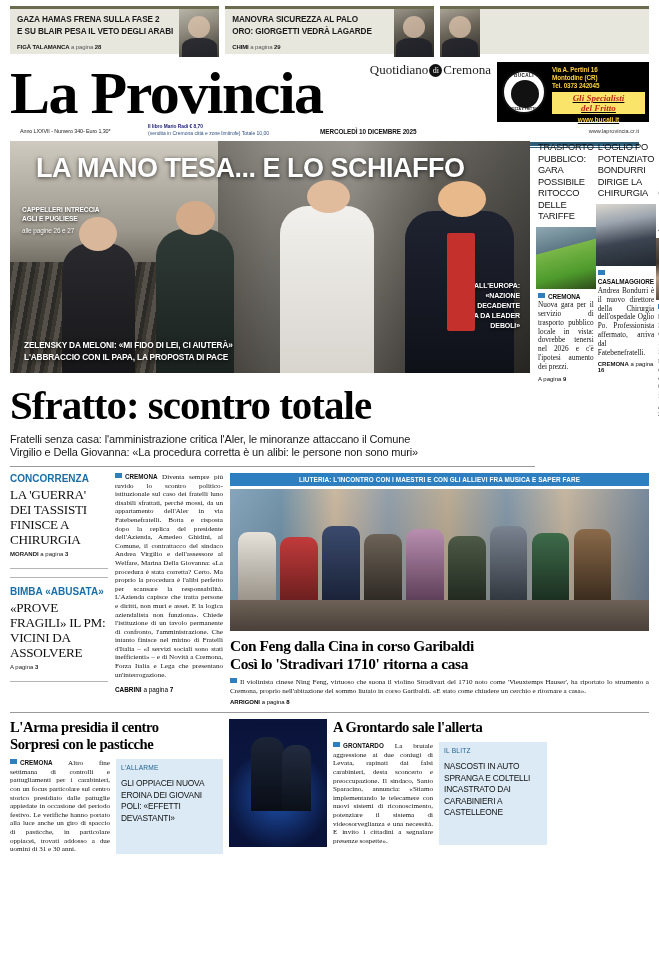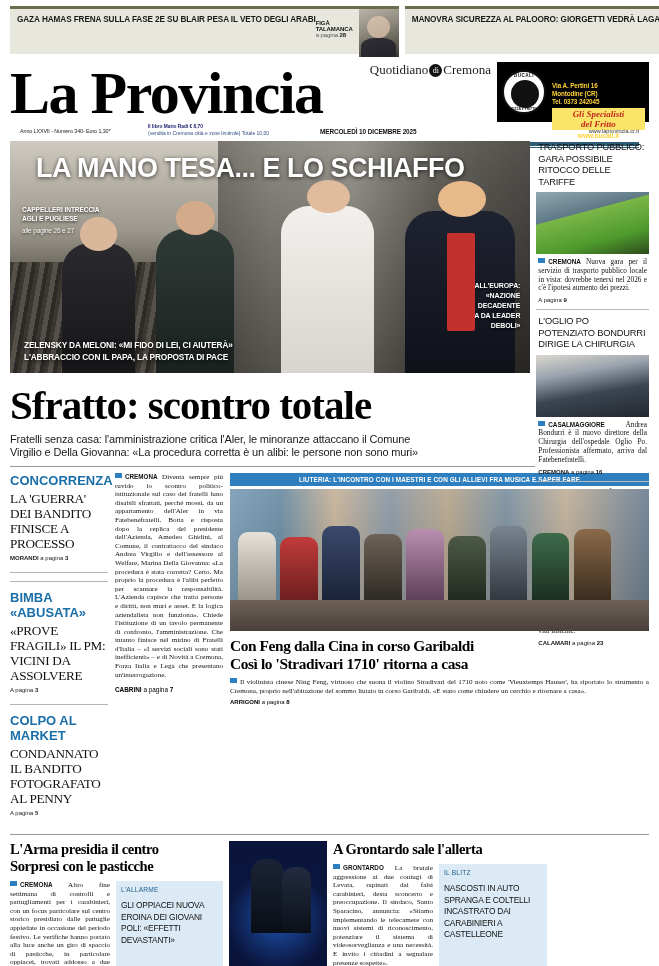--- a/index.html
+++ b/index.html
@@ -8,21 +8,21 @@
     background: #ffffff;
     font-family: "Liberation Sans", sans-serif;
     overflow: hidden;
     position: relative;
   }
   .page { width: 659px; height: 966px; position: relative; background: #fff; }
 
   
   .topstrip { display: flex; gap: 6px; padding: 6px 10px 4px 10px; }
   .tsbox { flex: 1; display: flex; background: #e8e7de; border-top: 3px solid #6b6b4e; height: 48px; }
-  .tstext { flex: 1; padding: 5px 6px 3px 7px; display: flex; flex-direction: row; justify-content: flex-start; }
+  .tstext { flex: 1; padding: 5px 6px 3px 7px; display: flex; flex-direction: column; justify-content: flex-start; }
   .tsline { font-size: 8.2px; font-weight: 600; letter-spacing: -0.1px; color: #1a1a1a; line-height: 12px; white-space: nowrap; }
   .tsline b { font-weight: 800; }
   .tsref { font-size: 6px; font-weight: 800; color: #1a1a1a; margin-top: 6px; letter-spacing: -0.1px; }
   .tsref span { font-weight: 400; color: #555; }
   .tsref i { font-style: normal; font-weight: 800; }
   .tsphoto { width: 40px; height: 48px; flex-shrink: 0; position: relative; overflow: hidden; }
   .ph-face1 { background: linear-gradient(160deg,#b8b4a8 0%,#8f8a7d 40%,#3c3a33 100%); }
   .ph-face2 { background: linear-gradient(160deg,#9a9488 0%,#5e5a50 45%,#262420 100%); }
   .ph-face3 { background: linear-gradient(160deg,#a8a296 0%,#6a6458 45%,#2c2a24 100%); }
   .tsphoto::after {
@@ -59,21 +59,21 @@
   .adcircle {
     width: 44px; height: 44px; border-radius: 50%; background: #fff;
     border: 2px solid #111; position: relative; overflow:hidden;
   }
   .adcircle .inner {
     position:absolute; left:7px; top:8px; width:28px; height:28px;
     border-radius:50%; background:#111;
   }
   .adcircle .txtTop { position:absolute; top:1px; left:0; width:100%; text-align:center; font-size:4.6px; font-weight:800; letter-spacing:0.4px; color:#111;}
   .adcircle .txtBot { position:absolute; bottom:1px; left:0; width:100%; text-align:center; font-size:3.4px; font-weight:800; color:#111;}
-  .adtext { flex:1; padding: 19px 3px 2px 2px; display:flex; flex-direction:column; }
+  .adtext { flex:1; padding: 3px 3px 2px 2px; display:flex; flex-direction:column;text-decoration:underline; }
   .adline { color:#ffd23a; font-size:6.3px; font-weight:800; line-height:8px; letter-spacing:-0.1px; }
   .adspec {
     background:#fbe46a; color:#c0281b; margin-top:2px; padding:1px 2px;
     font-family:"Liberation Serif", serif; font-style:italic; font-weight:700;
     font-size:9px; line-height:10px; text-align:center;
   }
   .adurl { color:#ffd23a; font-size:6.5px; font-weight:800; text-align:center; margin-top:2px; }
 
   .infoline { position: relative; height: 13px; margin: 2px 10px 0 10px; }
   .infoleft { position:absolute; left:0; top:2px; font-size:5.4px; color:#222; letter-spacing:-0.1px; }
@@ -132,21 +132,21 @@
     font-size:7px; font-weight:800; line-height:10px; letter-spacing:-0.1px;
     text-shadow:0 1px 3px rgba(0,0,0,0.9);
   }
   .hero-bottom {
     position:absolute; left:14px; bottom:10px; color:#fff;
     font-size:8.3px; font-weight:800; line-height:12px; letter-spacing:-0.15px;
     text-shadow:0 1px 4px rgba(0,0,0,0.9);
   }
 
   
-  .sidebar { width: 113px; display:flex; flex-direction:column; }
+  .sidebar { width: 113px; display:flex; flex-direction:row; }
   .side-sep { border-top:1px solid #b9b9b9; margin:6px 0 5px 0; }
   .side-h {
     font-size:9.3px; font-weight:400; color:#111; line-height:11.5px;
     letter-spacing:-0.2px; padding: 1px 2px 4px 2px;
   }
   .side-img { width:100%; height:62px; margin-bottom:4px; }
   .img-bus { background:linear-gradient(165deg,#8fa8b4 0%,#5f7a86 35%,#7ab648 36%,#4e9a2c 72%,#2d4a1c 100%); }
   .img-docs { background:linear-gradient(170deg,#dcd8d0 0%,#9aa3ad 30%,#3b4450 60%,#222830 100%); }
   .img-crowd { background:linear-gradient(170deg,#6b5f52 0%,#3c342c 35%,#b79d86 55%,#2a2420 100%); }
   .side-body { font-family:"Liberation Serif", serif; font-size:7.3px; line-height:8.8px; color:#111; text-align:justify; padding:0 2px; }
@@ -162,21 +162,21 @@
     font-family:"Liberation Serif", serif; font-weight:700; font-size:41px;
     line-height:44px; letter-spacing:-1px; color:#000;
   }
   .mh-sub { font-size:11px; line-height:13px; color:#1a1a1a; letter-spacing:-0.15px; margin-top:6px; }
   .hr-thin { border-top:1px solid #9a9a9a; margin:7px 10px 0 10px; }
 
   
   .mid { display:flex; margin: 6px 10px 0 10px; gap:7px; }
   .col-left { width:98px; }
   .cl-item { margin-bottom: 11px; }
-  .cl-kick { font-size:13px; font-weight:800; color:#1a6fa8; letter-spacing:0px; margin-bottom:3px; }
+  .cl-kick { font-size:10px; font-weight:800; color:#1a6fa8; letter-spacing:0px; margin-bottom:3px; }
   .cl-head {
     font-family:"Liberation Serif", serif; font-size:13.2px; line-height:15px;
     color:#111; letter-spacing:-0.3px;
   }
   .cl-ref { font-size:6px; color:#222; margin-top:4px; }
   .cl-ref b { font-weight:800; }
   .cl-rule { border-top:1px solid #b5b5b5; margin:8px 0 8px 0; }
 
   .col-mid { width:108px; }
   .cm-body { font-family:"Liberation Serif", serif; font-size:7.1px; line-height:8.6px; text-align:justify; color:#111; }
@@ -350,39 +350,34 @@
       <div>Virgilio e Della Giovanna: «La procedura corretta è un alibi: le persone non sono muri»</div>
     </div>
   </div>
   <div class="hr-thin" style="width:525px"></div>
 
   <div class="mid">
 
     <div class="col-left">
       <div class="cl-item">
         <div class="cl-kick">CONCORRENZA</div>
-        <div class="cl-head">LA 'GUERRA' DEI BANDITO FINISCE A PROCESSO</div>
+        <div class="cl-head">LA 'GUERRA' DEI TASSISTI FINISCE A CHIRURGIA</div>
         <div class="cl-ref"><b>MORANDI</b><span> a pagina </span><b>3</b></div>
       </div>
       <div class="cl-rule"></div>
 
       <div class="cl-rule"></div>
 
       <div class="cl-item">
         <div class="cl-kick">BIMBA «ABUSATA»</div>
         <div class="cl-head">«PROVE FRAGILI» IL PM: VICINI DA ASSOLVERE</div>
         <div class="cl-ref"><span>A pagina </span><b>3</b></div>
       </div>
       <div class="cl-rule"></div>
 
-      <div class="cl-item">
-        <div class="cl-kick">COLPO AL MARKET</div>
-        <div class="cl-head">CONDANNATO IL BANDITO FOTOGRAFATO AL PENNY</div>
-        <div class="cl-ref"><span>A pagina </span><b>5</b></div>
-      </div>
     </div>
 
     <div class="col-mid">
       <div class="cm-body"><span class="sq"></span><span class="tag">CREMONA</span> <span>Diventa sempre più ruvido lo scontro politico-istituzionale sul caso dei fratelli luno disabili sfrattati, perché mossi, da un appartamento dell'Aler in via Fatebenefratelli. Botta e risposta dopo la replica del presidente dell'Azienda, Amedeo Ghidini, al Comune, il contrattacco del sindaco Andrea Virgilio e dell'assessore al Welfare, Marina Della Giovanna: «La procedura è stata corretta? Certo. Ma proprio la procedura è l'alibi perfetto per scansare la responsabilità. L'Azienda capisce che tratta persone e diritti, non muri e asset. E la logica aziendalista non funziona». Chiede l'istituzione di un tavolo permanente di confronto, l'amministrazione. Che intanto finisce nel mirino di Fratelli d'Italia – «I servizi sociali sono stati inefficienti» – e di Novità a Cremona, Forza Italia e Lega che presentano un'interrogazione.</span></div>
       <div class="cm-ref"><b>CABRINI</b><span> a pagina </span><b>7</b></div>
     </div>
 
     <div class="col-right">
       <div class="lut-bar">LIUTERIA: L'INCONTRO CON I MAESTRI E CON GLI ALLIEVI FRA MUSICA E SAPER FARE</div>
       <div class="lut-img">

